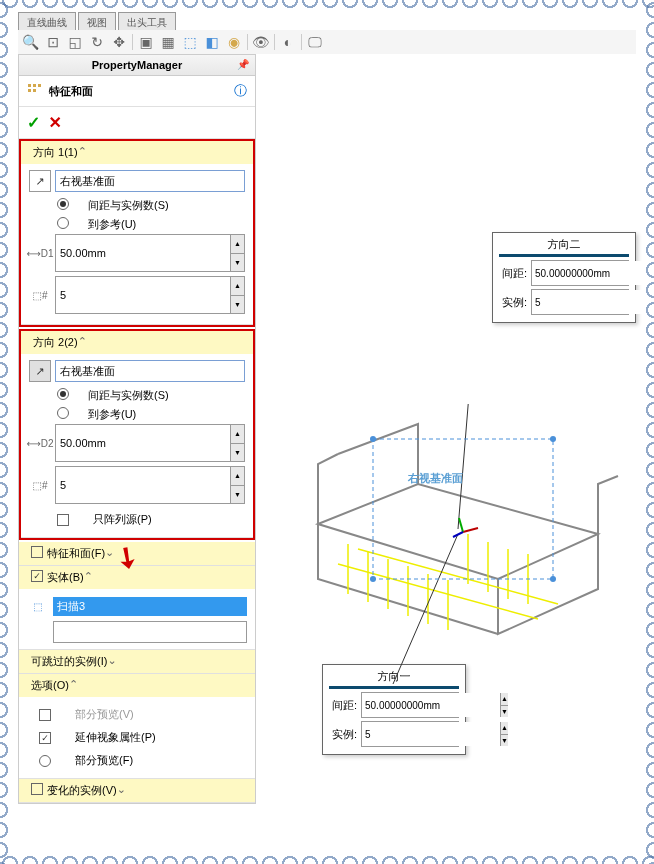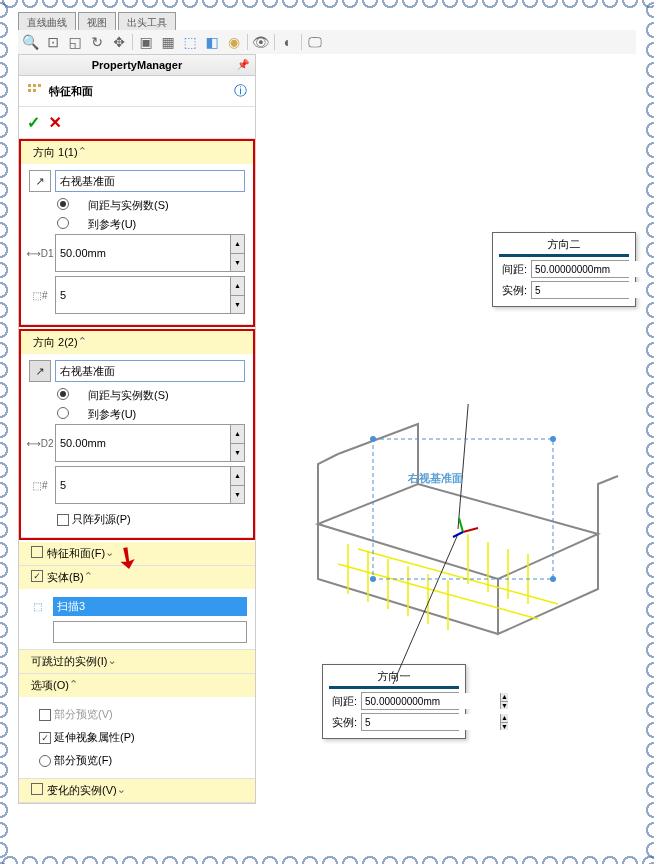--- a/index.html
+++ b/index.html
@@ -38,27 +38,27 @@
 .radio{width:12px;height:12px;border:1px solid #666;border-radius:50%;display:flex;align-items:center;justify-content:center}
 .radio.checked::after{content:"";width:6px;height:6px;background:#333;border-radius:50%}
 .check{width:12px;height:12px;border:1px solid #666;display:flex;align-items:center;justify-content:center;font-size:9px;color:#333}
 .check.checked::after{content:"✓"}
 .dim-icon{width:22px;height:22px;display:flex;align-items:center;justify-content:center;color:#666;flex-shrink:0;font-size:10px}
 .spinner{flex:1;height:38px;border:1px solid #999;display:flex}
 .spinner input{flex:1;border:none;padding:0 4px;font-size:11px;outline:none}
 .spbtns{display:flex;flex-direction:column;width:14px;border-left:1px solid #999}
 .spb{flex:1;background:#e8e8e8;font-size:7px;display:flex;align-items:center;justify-content:center;cursor:pointer;border-bottom:1px solid #999}
 .spb:last-child{border-bottom:none}
-.check-row{display:flex;align-items:center;gap:3px;padding:4px 0}
+.check-row{display:flex;align-items:center;gap:24px;padding:4px 0}
 .body-item{background:#3399ee;color:#fff;padding:2px 4px;flex:1}
 .callout{position:absolute;background:#fff;border:1px solid #666;padding:4px 6px;box-shadow:2px 2px 4px rgba(0,0,0,.2)}
 .callout-title{text-align:center;border-bottom:3px solid #0c4a6e;padding-bottom:2px;margin-bottom:3px}
 .callout-row{display:flex;align-items:center;gap:4px;margin-bottom:3px}
 .callout-label{width:28px;text-align:right}
-.callout-spinner{display:flex;border:1px solid #999;height:18px;width:98px}
+.callout-spinner{display:flex;border:1px solid #999;height:26px;width:98px}
 .callout-spinner input{flex:1;border:none;padding:0 3px;font-size:10px}
 .red-arrow{position:absolute;color:#d00000;font-size:28px;transform:rotate(125deg);font-weight:bold}
 .model-area{position:absolute;left:260px;top:350px;width:350px;height:280px}
 .model-svg{width:100%;height:100%}
 </style>
 </head>
 <body>
 
 <div class="stamp-border">
 <div class="stamp-top"></div>

